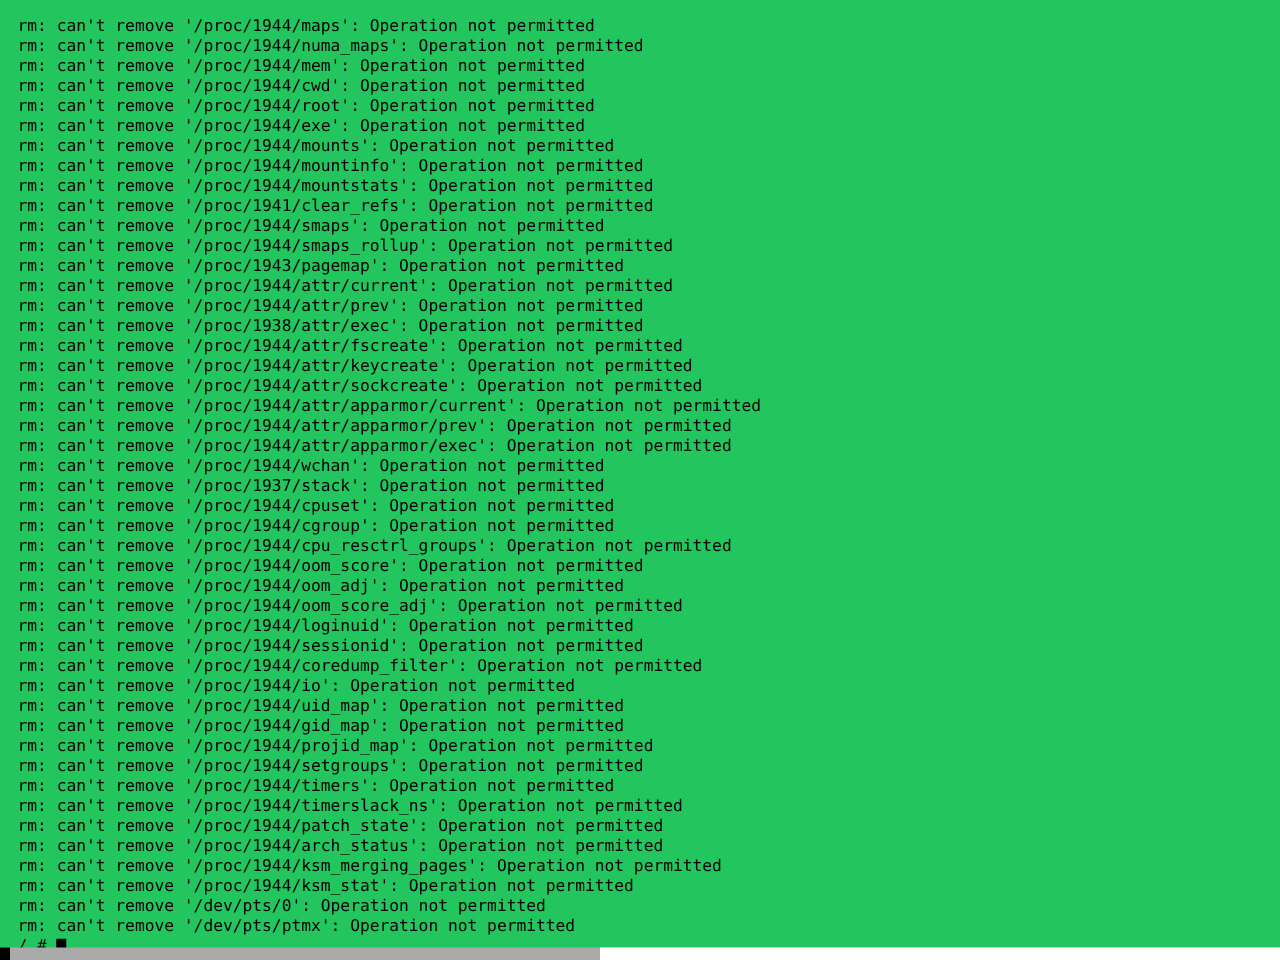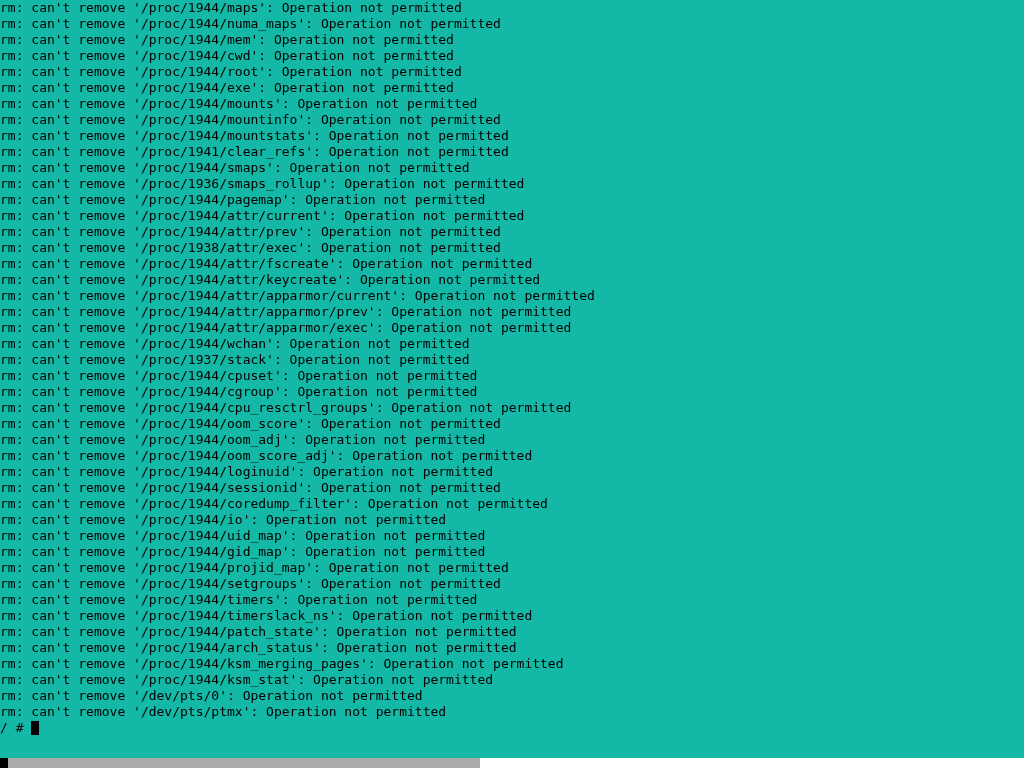--- a/index.html
+++ b/index.html
@@ -7,27 +7,27 @@
     padding: 0;
     background: #aaaaaa;
     width: 1024px;
     height: 768px;
     overflow: hidden;
   }
   #terminal {
     position: relative;
     width: 1024px;
     height: 768px;
-    background: #14b8a6;
+    background: #22c55e;
     color: #000000;
     font-family: "DejaVu Sans Mono", monospace;
     font-size: 13px;
     line-height: 16px;
     box-sizing: border-box;
-    padding: 0;
+    padding: 14px;
     overflow: hidden;
   }
   .line {
     white-space: pre;
     height: 16px;
     line-height: 16px;
     font-family: "DejaVu Sans Mono", monospace;
     font-size: 13px;
     letter-spacing: 0px;
     color: #000000;
@@ -80,27 +80,28 @@
       <div class="line">rm: can't remove '/proc/1944/numa_maps': Operation not permitted</div>
       <div class="line">rm: can't remove '/proc/1944/mem': Operation not permitted</div>
       <div class="line">rm: can't remove '/proc/1944/cwd': Operation not permitted</div>
       <div class="line">rm: can't remove '/proc/1944/root': Operation not permitted</div>
       <div class="line">rm: can't remove '/proc/1944/exe': Operation not permitted</div>
       <div class="line">rm: can't remove '/proc/1944/mounts': Operation not permitted</div>
       <div class="line">rm: can't remove '/proc/1944/mountinfo': Operation not permitted</div>
       <div class="line">rm: can't remove '/proc/1944/mountstats': Operation not permitted</div>
       <div class="line">rm: can't remove '/proc/1941/clear_refs': Operation not permitted</div>
       <div class="line">rm: can't remove '/proc/1944/smaps': Operation not permitted</div>
-      <div class="line">rm: can't remove '/proc/1936/smaps_rollup': Operation not permitted</div>
-      <div class="line">rm: can't remove '/proc/1944/pagemap': Operation not permitted</div>
+      <div class="line">rm: can't remove '/proc/1944/smaps_rollup': Operation not permitted</div>
+      <div class="line">rm: can't remove '/proc/1943/pagemap': Operation not permitted</div>
       <div class="line">rm: can't remove '/proc/1944/attr/current': Operation not permitted</div>
       <div class="line">rm: can't remove '/proc/1944/attr/prev': Operation not permitted</div>
       <div class="line">rm: can't remove '/proc/1938/attr/exec': Operation not permitted</div>
       <div class="line">rm: can't remove '/proc/1944/attr/fscreate': Operation not permitted</div>
       <div class="line">rm: can't remove '/proc/1944/attr/keycreate': Operation not permitted</div>
+      <div class="line">rm: can't remove '/proc/1944/attr/sockcreate': Operation not permitted</div>
       <div class="line">rm: can't remove '/proc/1944/attr/apparmor/current': Operation not permitted</div>
       <div class="line">rm: can't remove '/proc/1944/attr/apparmor/prev': Operation not permitted</div>
       <div class="line">rm: can't remove '/proc/1944/attr/apparmor/exec': Operation not permitted</div>
       <div class="line">rm: can't remove '/proc/1944/wchan': Operation not permitted</div>
       <div class="line">rm: can't remove '/proc/1937/stack': Operation not permitted</div>
       <div class="line">rm: can't remove '/proc/1944/cpuset': Operation not permitted</div>
       <div class="line">rm: can't remove '/proc/1944/cgroup': Operation not permitted</div>
       <div class="line">rm: can't remove '/proc/1944/cpu_resctrl_groups': Operation not permitted</div>
       <div class="line">rm: can't remove '/proc/1944/oom_score': Operation not permitted</div>
       <div class="line">rm: can't remove '/proc/1944/oom_adj': Operation not permitted</div>

